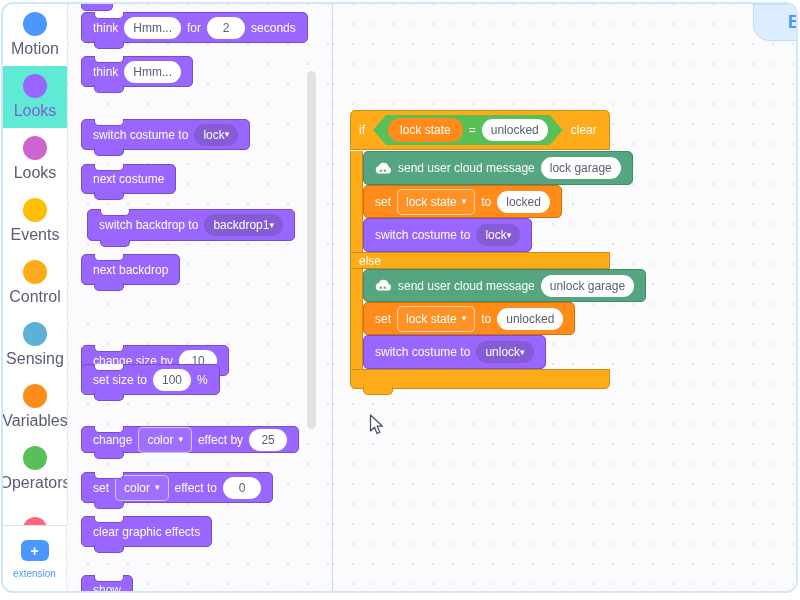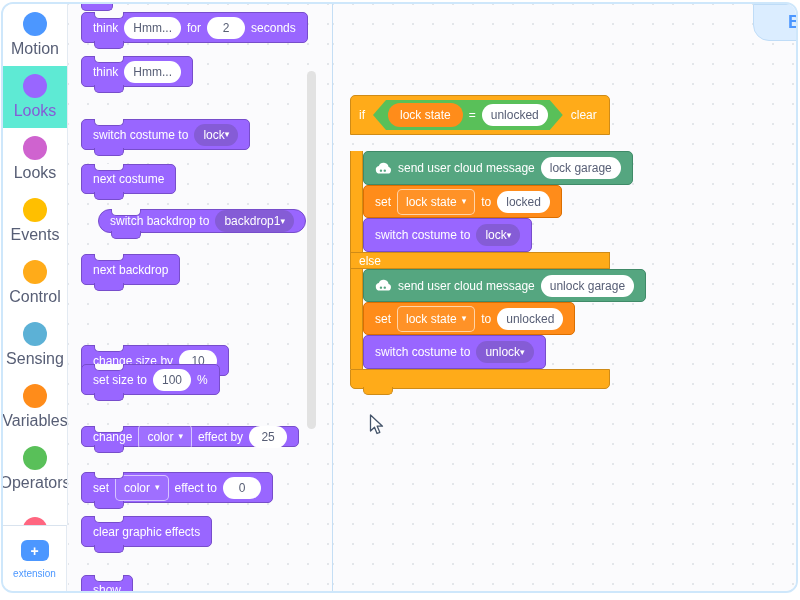--- a/index.html
+++ b/index.html
@@ -83,21 +83,21 @@
       <span class="ddr">
         <span>lock</span>
         <span class="caret">▾</span>
       </span>
     </div>
 
     <div class="blk c-looks notch bump" style="left:13px;top:160px;height:30px;">
       <span>next costume</span>
     </div>
 
-    <div class="blk c-looks notch bump" style="left:30px;top:205px;height:24px;border-radius:16px;">
+    <div class="blk c-looks notch bump" style="left:19px;top:205px;height:32px;">
       <span>switch backdrop to</span>
       <span class="ddr">
         <span>backdrop1</span>
         <span class="caret">▾</span>
       </span>
     </div>
 
     <div class="blk c-looks notch bump" style="left:13px;top:250px;height:31px;">
       <span>next backdrop</span>
     </div>
@@ -106,21 +106,21 @@
       <span>change size by</span>
       <span class="oval num">10</span>
     </div>
 
     <div class="blk c-looks notch bump" style="left:13px;top:360px;height:31px;">
       <span>set size to</span>
       <span class="oval num">100</span>
       <span>%</span>
     </div>
 
-    <div class="blk c-looks notch bump" style="left:13px;top:422px;height:21px;">
+    <div class="blk c-looks notch bump" style="left:13px;top:422px;height:27px;">
       <span>change</span>
       <span class="ddq">
         <span>color</span>
         <span class="caret">▾</span>
       </span>
       <span>effect by</span>
       <span class="oval num">25</span>
     </div>
 
     <div class="blk c-looks notch bump" style="left:13px;top:468px;height:31px;">
@@ -140,21 +140,21 @@
     <div class="blk c-looks notch bump" style="left:13px;top:571px;height:30px;">
       <span>show</span>
     </div>
 
     <div class="pal-scroll"></div>
   </div>
 
   <div class="canvas dots"></div>
 
 
-  <div class="blk c-ctrl bar-top" style="left:347px;top:91px;width:260px;">
+  <div class="blk c-ctrl bar-top" style="left:347px;top:106px;width:260px;">
     <span>if</span>
     <span class="hex">
       <span class="varpill">lock state</span>
       <span class="opeq">=</span>
       <span class="oval">unlocked</span>
     </span>
     <span>clear</span>
   </div>
 
   <div class="blk c-ctrl spine" style="left:347px;top:147px;height:218px;"></div>

